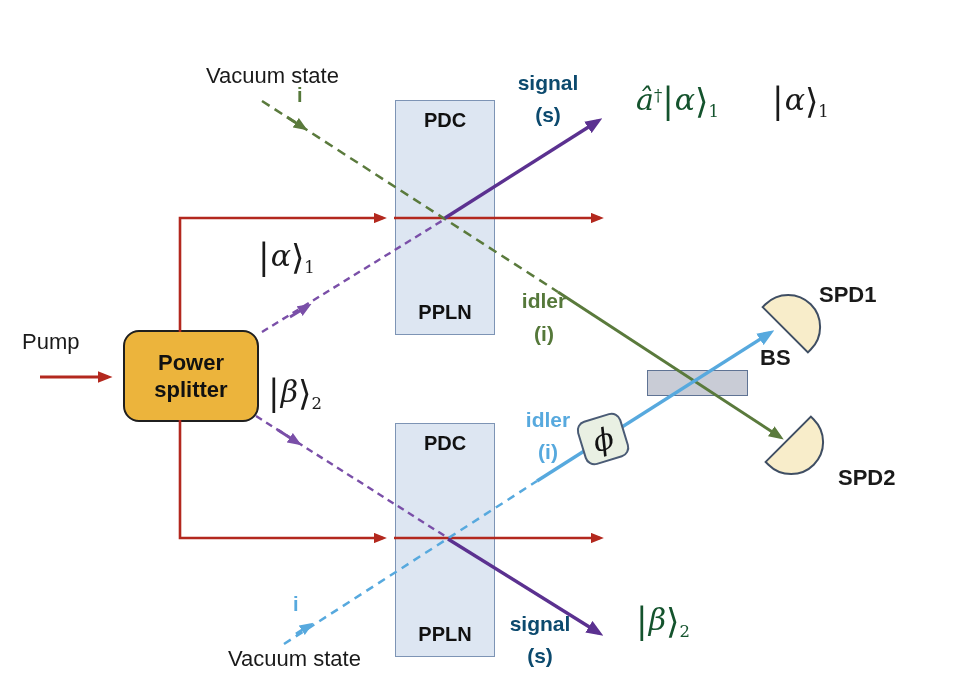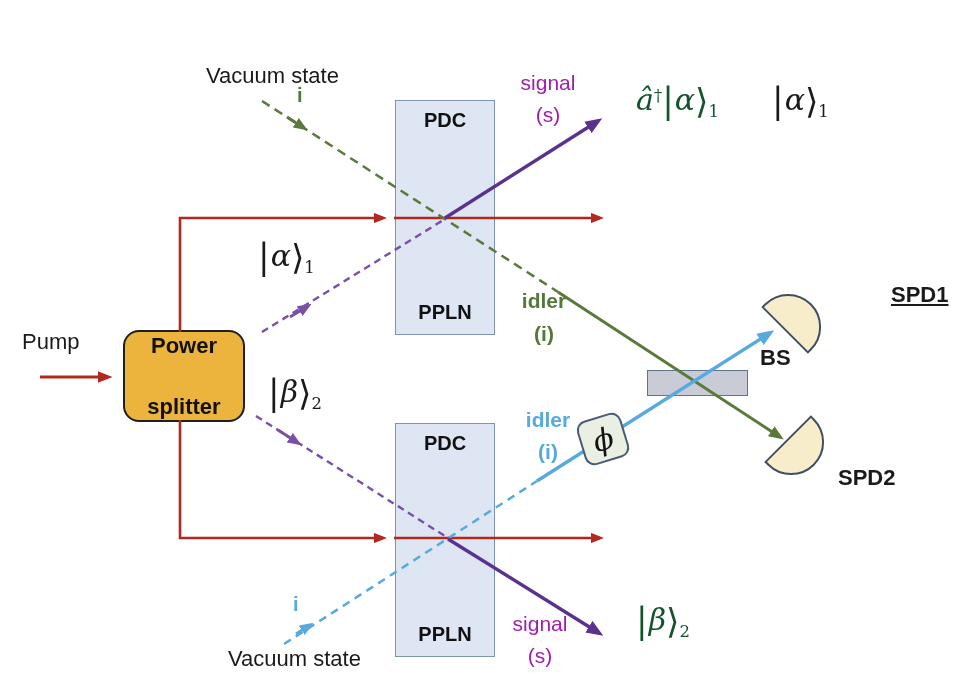--- a/index.html
+++ b/index.html
@@ -1,43 +1,43 @@
 <!DOCTYPE html>
 <html><head>
 <meta charset="utf-8">
 <style>
   html,body{margin:0;padding:0;background:#fff;}
   #stage{
     position:relative;width:954px;height:690px;background:#ffffff;overflow:hidden;
     font-family:"Liberation Sans",sans-serif;color:#1a1a1a;
   }
   .lbl{position:absolute;white-space:nowrap;line-height:1.05;}
-  .c-purple{color:#a21caf;font-weight:400;}
+  .c-purple{color:#0c4a6e;font-weight:700;}
   .c-green{color:#55783a;font-weight:600;}
   .c-cyan{color:#57a9de;font-weight:600;}
   .center{text-align:center;}
   .sz22{font-size:22px;}
   .sz21{font-size:21px;}
   .sz20{font-size:20px;}
   .bold600{font-weight:600;}
 
   
   .crystal{
     position:absolute;left:395px;width:100px;height:235px;
     background:#dde6f2;border:1.5px solid #7d94b5;box-sizing:border-box;
     display:flex;flex-direction:column;justify-content:space-between;align-items:center;
     padding:8px 0 10px 0;z-index:1;
   }
   .crystal .ctext{font-size:20px;font-weight:600;color:#111;}
 
   
   .splitter{
-    position:absolute;left:123px;top:330px;width:122px;height:92px;box-sizing:border-box;
+    position:absolute;left:123px;top:330px;width:136px;height:92px;box-sizing:border-box;
     background:#ecb43c;border:2px solid #1f1f1f;border-radius:16px;
-    display:flex;flex-direction:column;justify-content:space-between;align-items:center;
+    display:flex;flex-direction:column;justify-content:center;align-items:center;
     z-index:1;font-size:22px;font-weight:600;line-height:1.25;color:#111;
   }
 
   
   .bs{
     position:absolute;left:647px;top:370px;width:101px;height:26px;box-sizing:border-box;
     background:#c9ccd6;border:1.5px solid #5f7394;z-index:1;
   }
 
   
@@ -157,21 +157,21 @@
   <div class="lbl sz21 c-cyan center" style="left:516px;top:409px;width:64px;">idler</div>
   <div class="lbl sz21 c-cyan center" style="left:516px;top:441px;width:64px;">(i)</div>
 
   <div class="lbl sz21 c-purple center" style="left:505px;top:613px;width:70px;">signal</div>
   <div class="lbl sz21 c-purple center" style="left:505px;top:645px;width:70px;">(s)</div>
 
   <div class="lbl sz20 c-cyan" style="left:293px;top:594px;">i</div>
   <div class="lbl sz22" style="left:228px;top:647px;">Vacuum state</div>
 
   <div class="lbl sz22 bold600" style="left:760px;top:346px;">BS</div>
-  <div class="lbl sz22 bold600" style="left:891px;top:283px;text-decoration:underline;">SPD1</div>
+  <div class="lbl sz22 bold600" style="left:819px;top:283px;">SPD1</div>
   <div class="lbl sz22 bold600" style="left:838px;top:466px;">SPD2</div>
 
   <span class="fml" style="left:258px;top:240px;"><span class="bar">|</span><span class="it">α</span><span class="rangle">⟩</span><sub>1</sub></span>
 
   <span class="fml" style="left:268px;top:376px;"><span class="bar">|</span><span class="it">β</span><span class="rangle">⟩</span><sub>2</sub></span>
 
   <span class="fml blue" style="left:636px;top:84px;"><span class="it">â</span><sup>†</sup><span class="bar">|</span><span class="it">α</span><span class="rangle">⟩</span><sub>1</sub></span>
 
   <span class="fml" style="left:772px;top:84px;"><span class="bar">|</span><span class="it">α</span><span class="rangle">⟩</span><sub>1</sub></span>
 

